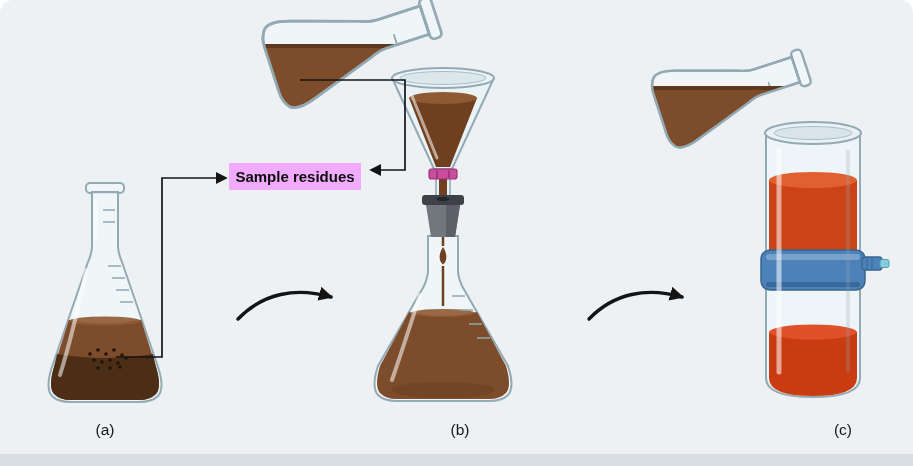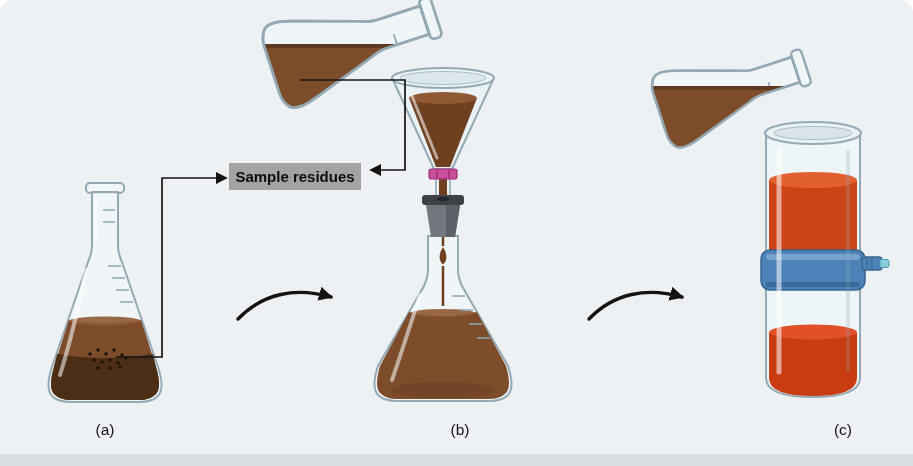--- a/index.html
+++ b/index.html
@@ -1,20 +1,20 @@
 <!DOCTYPE html>
 <html><head>
 <meta charset="utf-8">
 <style>
   html,body{margin:0;padding:0;background:#ffffff;}
   .stage{position:relative;width:913px;height:466px;overflow:hidden;font-family:"Liberation Sans",sans-serif;}
   .panel-svg{position:absolute;left:0;top:0;}
   .annotation-box{
     position:absolute;left:229px;top:163px;width:132px;height:27px;
-    background:#a3a3a3;display:flex;align-items:center;justify-content:center;
+    background:#f0abfc;display:flex;align-items:center;justify-content:center;
     font-size:15px;font-weight:600;color:#0b0b0b;z-index:3;white-space:nowrap;
   }
   .step-label{
     position:absolute;top:421px;width:60px;text-align:center;
     font-size:15.5px;color:#161616;z-index:3;
   }
   .step-label.a{left:75px;} .step-label.b{left:430px;} .step-label.c{left:813px;}
   .glass{fill:#f1f7f9;fill-opacity:.78;stroke:#93a9b4;stroke-width:2;}
   .glass-thin{fill:#eaf2f5;stroke:#93a9b4;stroke-width:1.6;}
   .outline{fill:none;stroke:#93a9b4;stroke-width:2;}

